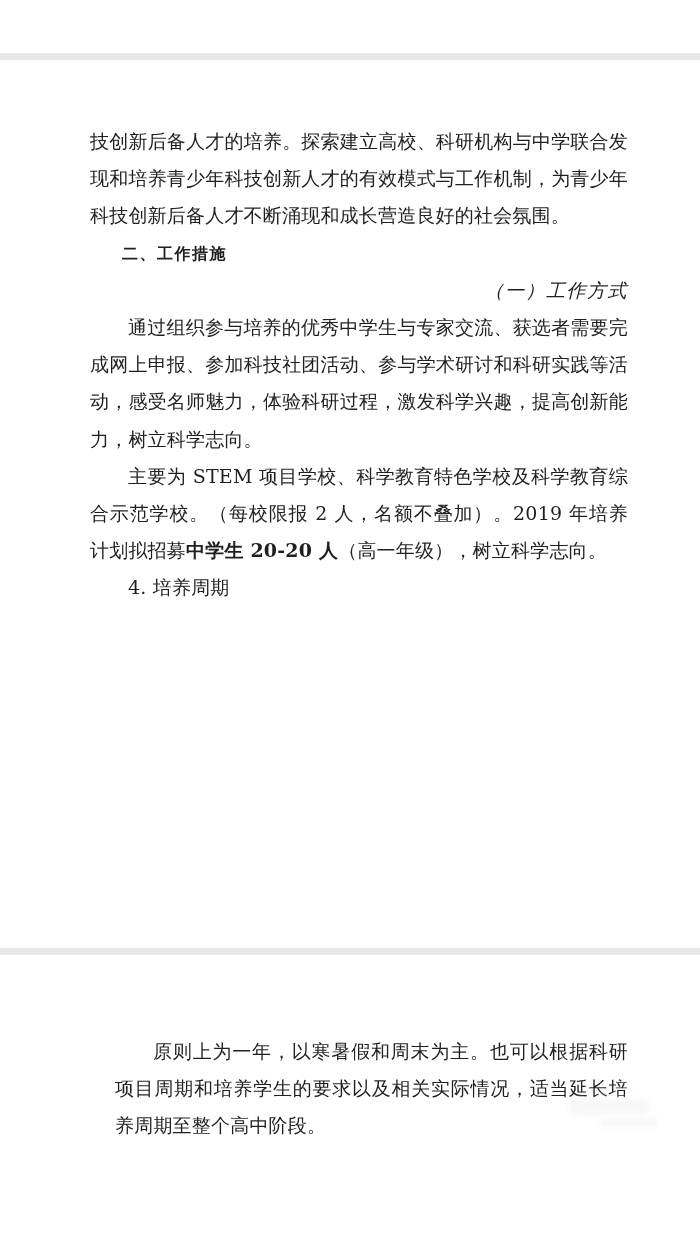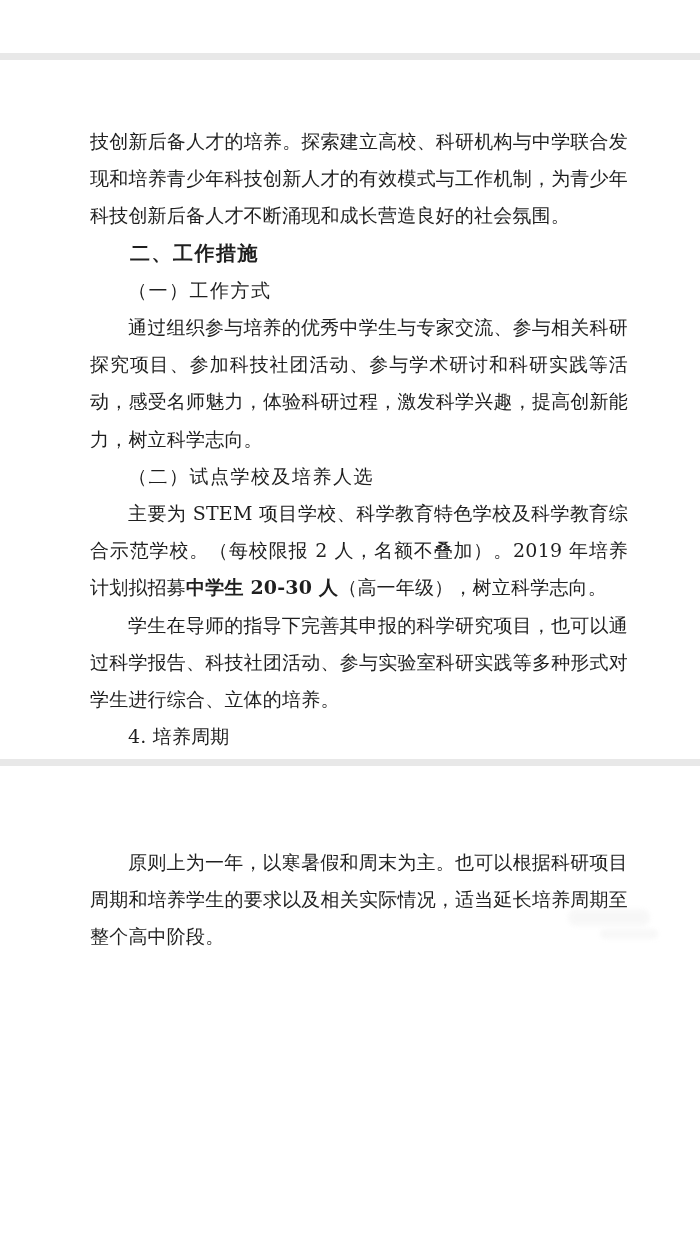--- a/index.html
+++ b/index.html
@@ -19,27 +19,27 @@
     box-sizing: border-box;
   }
   .page-prev {
     height: 53px;
   }
   .page-gap {
     height: 7px;
     background: #e8e8e8;
   }
   .page-main {
-    height: 699px;
+    height: 888px;
     padding: 63px 72px 0 90px;
   }
   .page-next {
     position: relative;
     height: 189px;
-    padding: 78px 72px 0 90px;
+    padding: 78px 72px 0 115px;
     overflow: hidden;
   }
   .doc-text {
     margin: 0;
     font-family: "DejaVu Serif", "Liberation Serif", serif;
     font-size: 19px;
     line-height: 37.2px;
     letter-spacing: 0.2px;
     color: #1f1f1f;
   }
@@ -47,27 +47,29 @@
     text-align: justify;
     text-align-last: left;
     text-indent: 2em;
   }
   .no-indent {
     text-indent: 0;
   }
   .heading-bold {
     font-family: "Liberation Sans", "DejaVu Sans", sans-serif;
     font-weight: 700;
-    font-size: 20px;
+    font-size: 16px;
     letter-spacing: 1.5px;
     text-indent: 2em;
   }
   .heading-kai {
+    font-style: italic;
     letter-spacing: 1.5px;
     text-indent: 2em;
+    text-align: right;
   }
   .subheading {
     text-indent: 2em;
   }
   .strong {
     font-weight: 700;
   }
   .watermark {
     position: absolute;
     right: 42px;
@@ -91,24 +93,22 @@
 <div class="screen">
 
   <section class="page page-prev"></section>
 
   <div class="page-gap"></div>
 
   <section class="page page-main">
     <p class="doc-text body-para no-indent">技创新后备人才的培养。探索建立高校、科研机构与中学联合发现和培养青少年科技创新人才的有效模式与工作机制，为青少年科技创新后备人才不断涌现和成长营造良好的社会氛围。</p>
     <p class="doc-text heading-bold">二、工作措施</p>
     <p class="doc-text heading-kai">（一）工作方式</p>
-    <p class="doc-text body-para">通过组织参与培养的优秀中学生与专家交流、参与相关科研探究项目、参加科技社团活动、参与学术研讨和科研实践等活动，感受名师魅力，体验科研过程，激发科学兴趣，提高创新能力，树立科学志向。</p>
-    <p class="doc-text heading-kai">（二）试点学校及培养人选</p>
-    <p class="doc-text body-para"><span>主要为 STEM 项目学校、科学教育特色学校及科学教育综合示范学校。（每校限报 2 人，名额不叠加）。2019 年培养计划拟招募</span><span class="strong">中学生 20-30 人</span><span>（高一年级），树立科学志向。</span></p>
-    <p class="doc-text body-para">学生在导师的指导下完善其申报的科学研究项目，也可以通过科学报告、科技社团活动、参与实验室科研实践等多种形式对学生进行综合、立体的培养。</p>
+    <p class="doc-text body-para">通过组织参与培养的优秀中学生与专家交流、获选者需要完成网上申报、参加科技社团活动、参与学术研讨和科研实践等活动，感受名师魅力，体验科研过程，激发科学兴趣，提高创新能力，树立科学志向。</p>
+    <p class="doc-text body-para"><span>主要为 STEM 项目学校、科学教育特色学校及科学教育综合示范学校。（每校限报 2 人，名额不叠加）。2019 年培养计划拟招募</span><span class="strong">中学生 20-20 人</span><span>（高一年级），树立科学志向。</span></p>
     <p class="doc-text subheading">4. 培养周期</p>
   </section>
 
   <div class="page-gap"></div>
 
   <section class="page page-next">
     <p class="doc-text body-para">原则上为一年，以寒暑假和周末为主。也可以根据科研项目周期和培养学生的要求以及相关实际情况，适当延长培养周期至整个高中阶段。</p>
     <div class="watermark">
       <div class="wm-blob wm-1"></div>
       <div class="wm-blob wm-2"></div>

